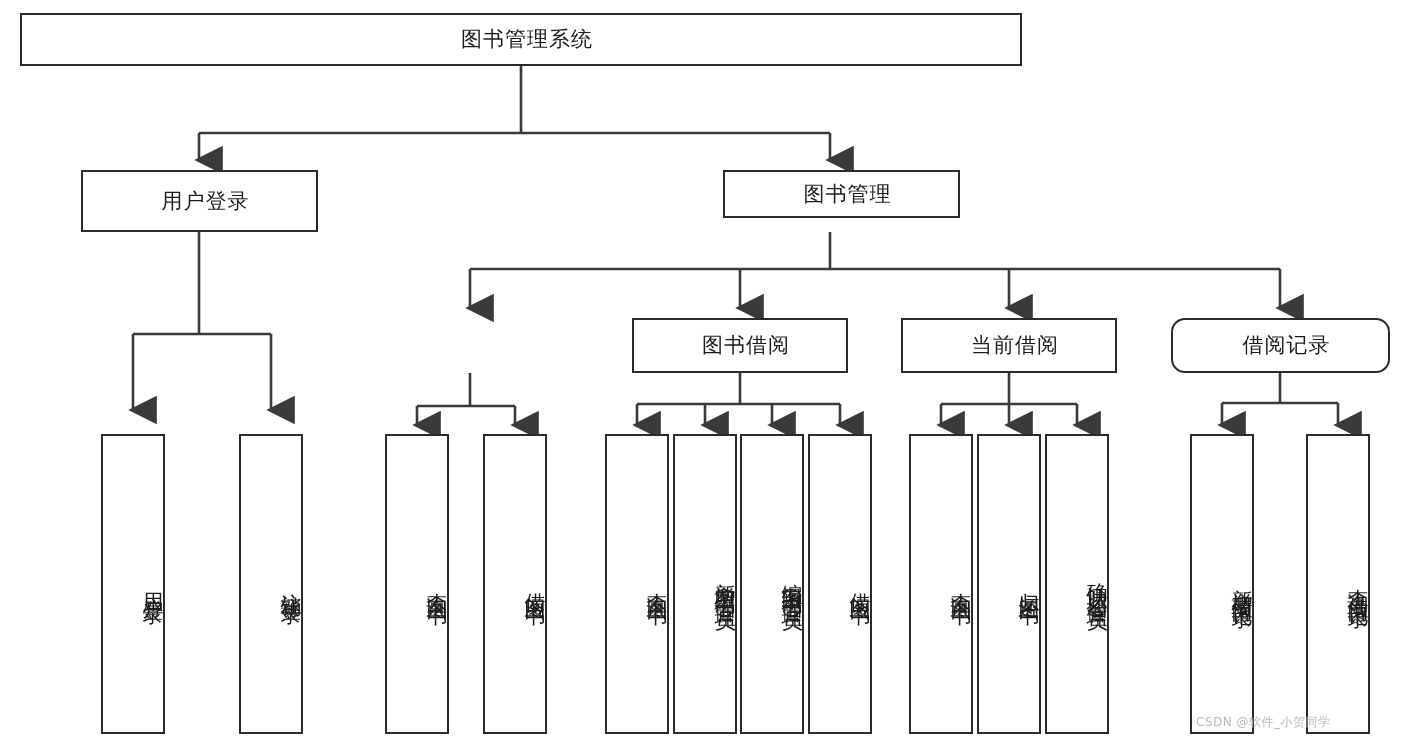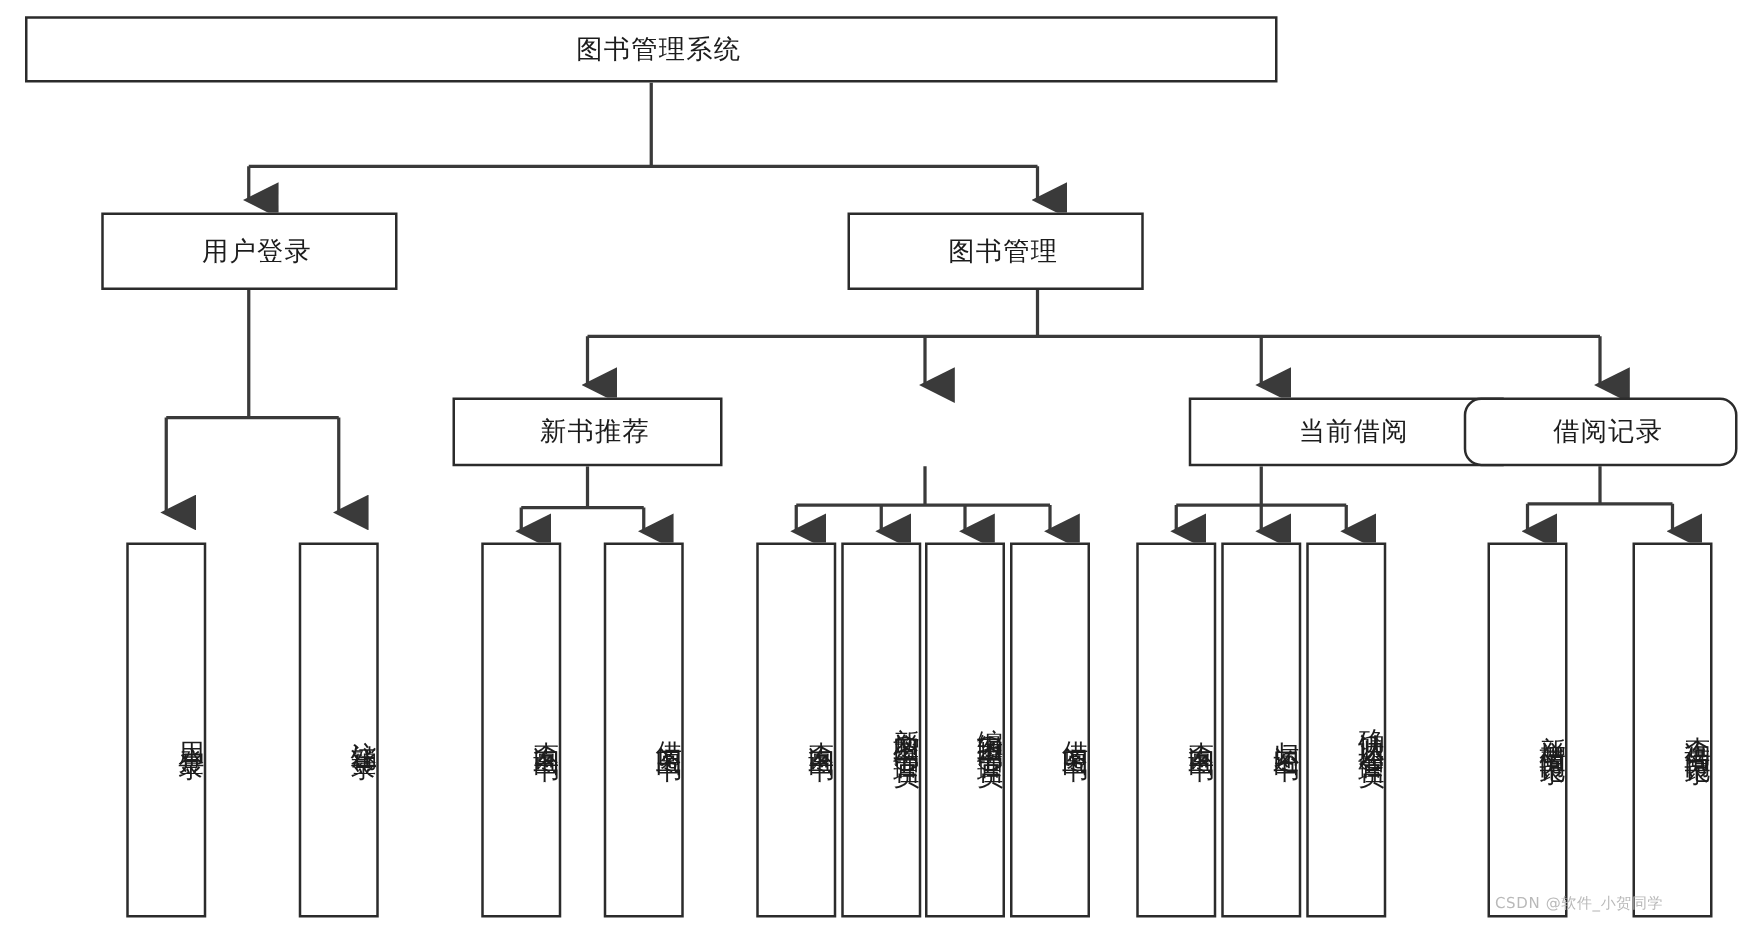--- a/index.html
+++ b/index.html
@@ -122,28 +122,28 @@
     </g>
   </svg>
 
   <div class="node horiz" style="left:20px; top:13px; width:1002px; height:53px;">
     <span>图书管理系统</span>
   </div>
 
   <div class="node horiz" style="left:81px; top:170px; width:237px; height:62px;">
     <span>用户登录</span>
   </div>
-  <div class="node horiz" style="left:678px; top:170px; width:237px; height:62px;">
+  <div class="node horiz" style="left:723px; top:170px; width:237px; height:48px;">
     <span>图书管理</span>
   </div>
 
-  <div class="node horiz" style="left:362px; top:318px; width:216px; height:55px;">
-    <span>新书推荐</span>
+  <div class="node horiz" style="left:632px; top:318px; width:216px; height:55px;">
+    <span>图书借阅</span>
   </div>
-  <div class="node horiz" style="left:951px; top:318px; width:252px; height:55px;font-family:Liberation Serif, serif;">
+  <div class="node horiz" style="left:901px; top:318px; width:216px; height:55px;font-family:Liberation Serif, serif;">
     <span>当前借阅</span>
   </div>
   <div class="node horiz" style="left:1171px; top:318px; width:219px; height:55px;border-radius:14px;">
     <span>借阅记录</span>
   </div>
 
   <div class="node vert" style="left:101px; top:434px; width:64px; height:300px;">
     <span class="vlabel">用户登录</span>
   </div>
   <div class="node vert" style="left:239px; top:434px; width:64px; height:300px;">

